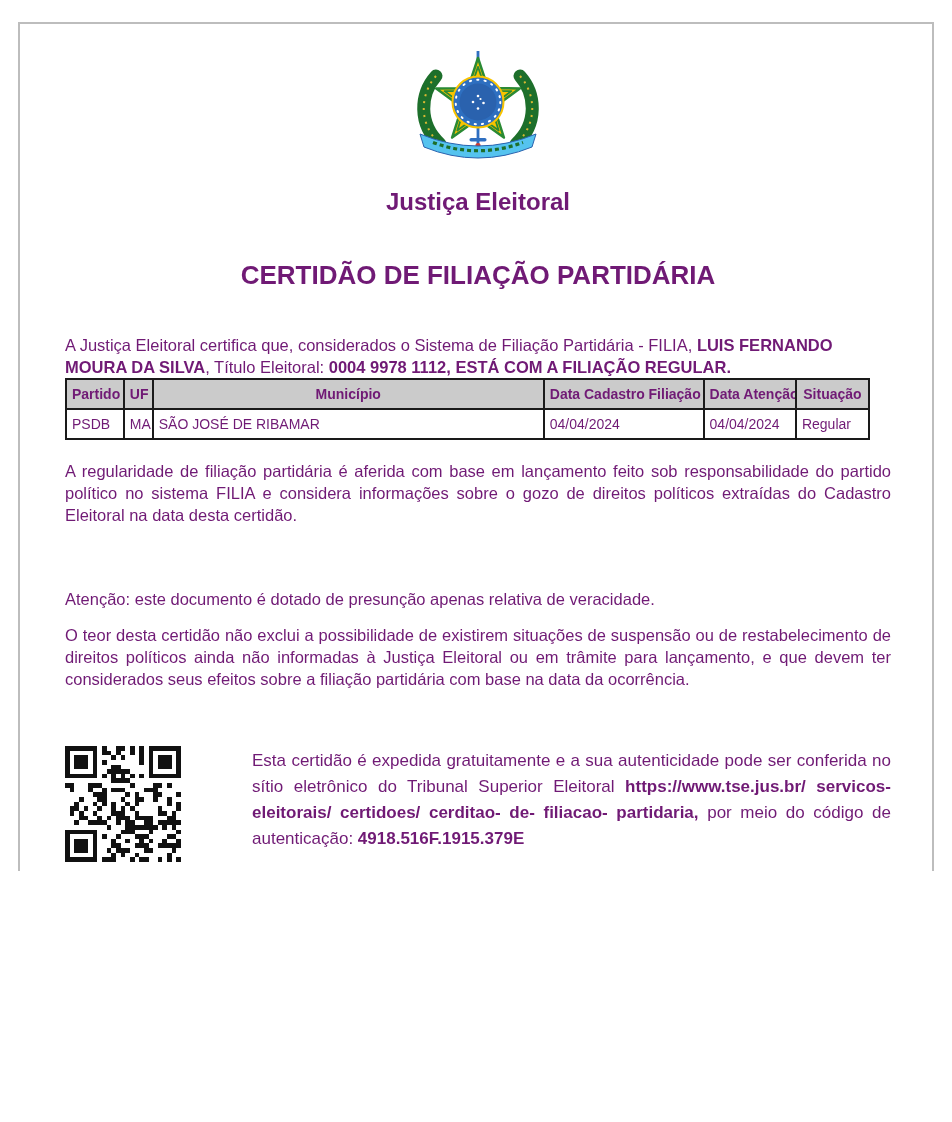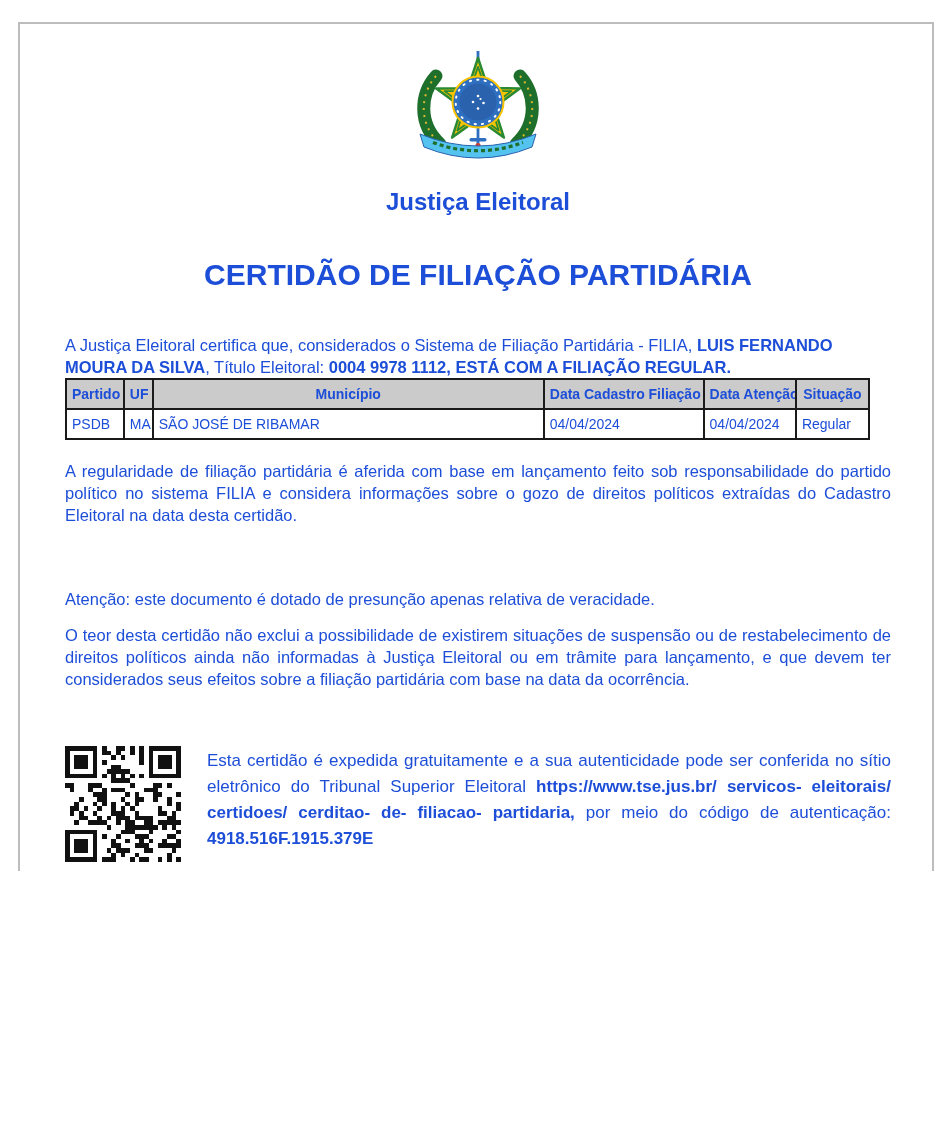--- a/index.html
+++ b/index.html
@@ -1,40 +1,40 @@
 <!DOCTYPE html>
 <html><head>
 <meta charset="utf-8">
 <style>
   html,body{margin:0;padding:0;background:#ffffff;}
   .canvas{
     width:952px;height:871px;position:relative;background:#ffffff;
-    font-family:"Liberation Sans","DejaVu Sans",sans-serif;color:#1d4ed8;
+    font-family:"Liberation Sans","DejaVu Sans",sans-serif;color:#701a75;
   }
   .page{
     position:absolute;left:18px;top:22px;width:916px;height:1078px;
     box-sizing:border-box;border:2px solid #bdbdbd;background:#ffffff;
     padding:22px 41px 0 45px;overflow:hidden;
   }
   .emblem{display:block;margin:0 auto;}
   .org-line{text-align:center;font-weight:700;font-size:24px;line-height:28px;margin:0;}
   .org-line.first{margin-top:18px;}
   .org-line.second{margin-top:18px;}
-  .doc-title{text-align:center;font-weight:700;font-size:30px;line-height:30px;margin:44px 0 0 0;}
+  .doc-title{text-align:center;font-weight:700;font-size:26px;line-height:30px;margin:44px 0 0 0;}
   .certify{font-size:16.5px;line-height:22px;margin:44px 0 0 0;}
   .certify b{font-weight:700;}
   .tbl-label{font-size:15px;line-height:18px;margin:56px 0 4px 0;}
   table.fil{border-collapse:collapse;width:805px;font-size:14px;table-layout:fixed;}
   .fil th{background:#cbcbcb;font-weight:700;}
   .fil th,.fil td{border:2px solid #1a1a1a;padding:3px 5px;height:22px;
     overflow:hidden;white-space:nowrap;}
   .note{font-size:16.5px;line-height:22px;text-align:justify;margin:20px 0 0 0;}
   .note.first{margin-top:62px;text-align:left;}
   .note.third{margin-top:14px;}
-  .footer-row{display:flex;align-items:flex-start;margin-top:56px;}
+  .footer-row{display:flex;align-items:flex-start;margin-top:56px;gap:45px;}
   .qr-box{flex:0 0 auto;width:116px;height:116px;}
   .foot-text{margin:2px 0 0 26px;font-size:17px;line-height:26px;text-align:justify;flex:1;}
   .foot-text b{font-weight:700;}
 </style>
 </head>
 <body>
 
 <div class="canvas">
   <div class="page">
 

